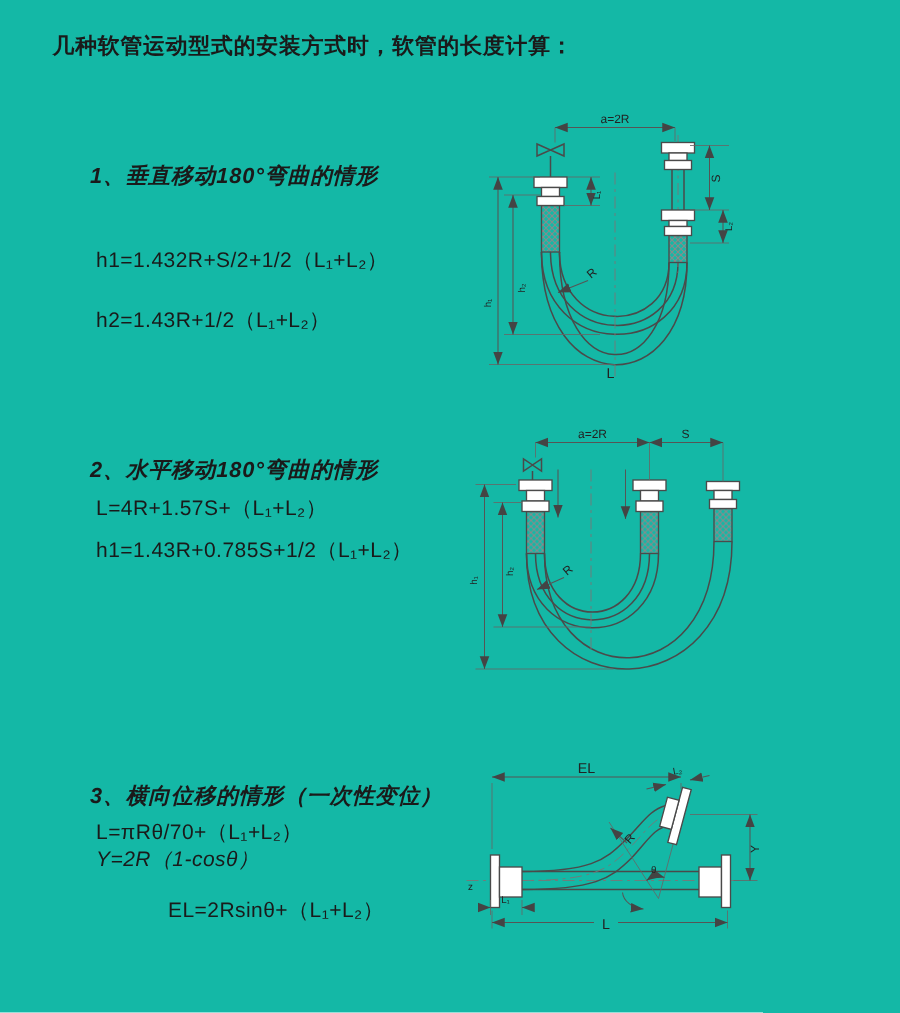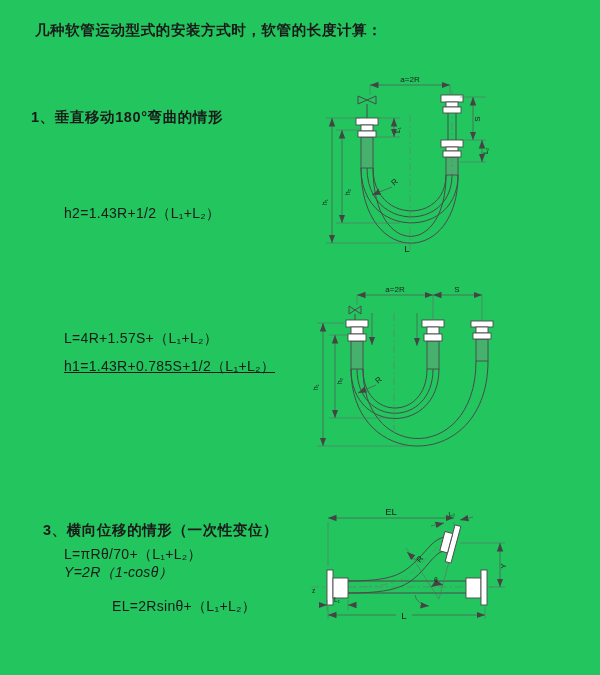--- a/index.html
+++ b/index.html
@@ -1,45 +1,47 @@
 <!DOCTYPE html>
 <html><head>
 <meta charset="utf-8">
 <style>
   html,body{margin:0;padding:0;background:#ffffff;}
-  .page{position:relative;width:600px;height:675px;background:#22c55e;overflow:hidden;
+  .page{position:relative;width:600px;height:675px;background:#14b8a6;overflow:hidden;
         font-family:"Liberation Sans","DejaVu Sans",sans-serif;color:#1a1a1a;}
   .title{position:absolute;left:35px;top:21px;font-size:14.5px;font-weight:600;letter-spacing:.6px;}
-  .sec-h{position:absolute;left:31px;font-size:14.5px;font-weight:600;letter-spacing:.6px;}
+  .sec-h{position:absolute;left:60px;font-size:14.5px;font-weight:600;letter-spacing:.6px;font-style:italic;}
   .frm{position:absolute;left:64px;font-size:14px;font-weight:500;letter-spacing:.3px;}
   svg{position:absolute;overflow:visible;}
   svg text{font-family:"Liberation Sans","DejaVu Sans",sans-serif;fill:#222;}
   .draw{stroke:#4a4a4a;stroke-width:1;fill:none;}
   .fit{stroke:#4a4a4a;stroke-width:0.9;fill:#ffffff;}
   .dim{stroke:#555;stroke-width:0.7;fill:none;}
   .ext{stroke:#666;stroke-width:0.55;fill:none;}
   .cl{stroke:#777;stroke-width:0.6;fill:none;stroke-dasharray:8 3 2 3;}
   .lbl{font-size:8px;}
   .lbl-s{font-size:6.5px;}
   .lbl-b{font-size:9.5px;}
 </style>
 </head>
 <body>
 
 <div class="page">
 
   <div class="title">几种软管运动型式的安装方式时，软管的长度计算：</div>
 
   <div class="sec-h" style="top:108px;">1、垂直移动180°弯曲的情形</div>
+  <div class="frm" style="top:165px;">h1=1.432R+S/2+1/2（L₁+L₂）</div>
   <div class="frm" style="top:193px;margin-top:12px;">h2=1.43R+1/2（L₁+L₂）</div>
 
+  <div class="sec-h" style="top:304px;">2、水平移动180°弯曲的情形</div>
   <div class="frm" style="top:330px;">L=4R+1.57S+（L₁+L₂）</div>
-  <div class="frm" style="top:358px;text-decoration:underline;">h1=1.43R+0.785S+1/2（L₁+L₂）</div>
-
-  <div class="sec-h" style="top:521px;margin-left:12px;">3、横向位移的情形（一次性变位）</div>
+  <div class="frm" style="top:358px;">h1=1.43R+0.785S+1/2（L₁+L₂）</div>
+
+  <div class="sec-h" style="top:521px;">3、横向位移的情形（一次性变位）</div>
   <div class="frm" style="top:546px;">L=πRθ/70+（L₁+L₂）</div>
   <div class="frm" style="top:564px;font-style:italic;">Y=2R（1-cosθ）</div>
   <div class="frm" style="top:598px;margin-left:48px;">EL=2Rsinθ+（L₁+L₂）</div>
 
   <svg style="left:310px;top:70px;" width="284" height="192" viewBox="0 0 284 192">
     <defs>
       <marker id="mA1" viewBox="0 0 10 8" markerWidth="10" markerHeight="8" refX="8.5" refY="4" orient="auto-start-reverse" markerUnits="userSpaceOnUse">
         <path d="M0,0.8 L8.5,4 L0,7.2 z" fill="#444"></path>
       </marker>
       <pattern id="braid1" width="4" height="4" patternUnits="userSpaceOnUse">

